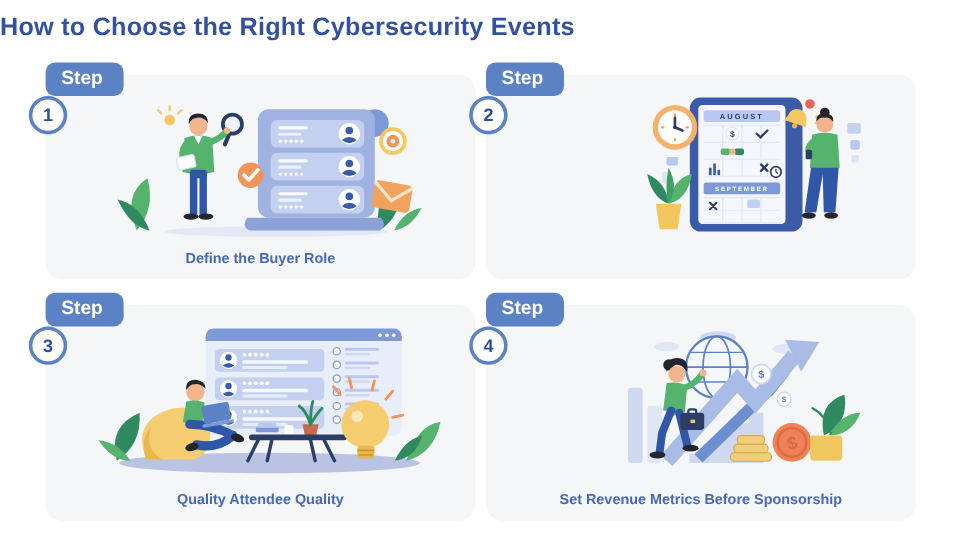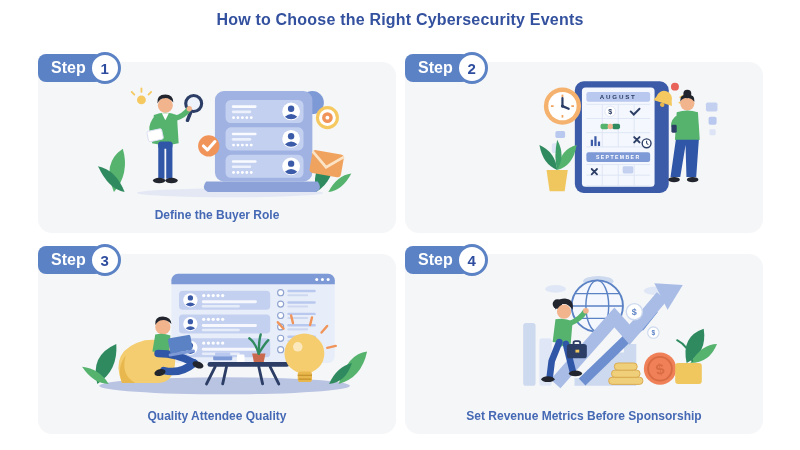--- a/index.html
+++ b/index.html
@@ -2,30 +2,30 @@
 <html><head>
 <meta charset="utf-8">
 <style>
   html,body { margin:0; padding:0; }
   body {
     width:800px; height:450px; background:#ffffff;
     font-family:"Liberation Sans", sans-serif; overflow:hidden;
   }
   .page { position:relative; width:800px; height:450px; background:#ffffff; }
   .title {
-    position:absolute; top:11px; left:0; right:0; text-align:center;
-    font-size:16px; font-weight:bold; color:#33519e; letter-spacing:.2px;
+    position:absolute; top:11px; left:0; right:0; text-align:left;
+    font-size:21px; font-weight:bold; color:#33519e; letter-spacing:.2px;
   }
   .grid {
     position:absolute; top:62px; left:38px; right:37px;
     display:grid; grid-template-columns:1fr 1fr; grid-template-rows:171px 180px;
     gap:21px 9px;
   }
   .card { position:relative; background:#f5f6f8; border-radius:14px; }
-  .badge { position:absolute; top:-10px; left:0; display:flex; align-items:center; z-index:2; }
+  .badge { position:absolute; top:-10px; left:0; display:flex; align-items:flex-start; z-index:2;flex-direction:column; }
   .badge-pill {
     background:#5b82c4; color:#ffffff; font-weight:bold; font-size:16px;
     padding:4px 17px 5px 13px; border-radius:8px; line-height:19px;
   }
   .badge-circle {
     width:26px; height:26px; border:3px solid #5b82c4; background:#ffffff;
     border-radius:50%; display:flex; align-items:center; justify-content:center;
     color:#2e4d9e; font-weight:bold; font-size:15px; margin-left:-14px;
   }
   .illus {

